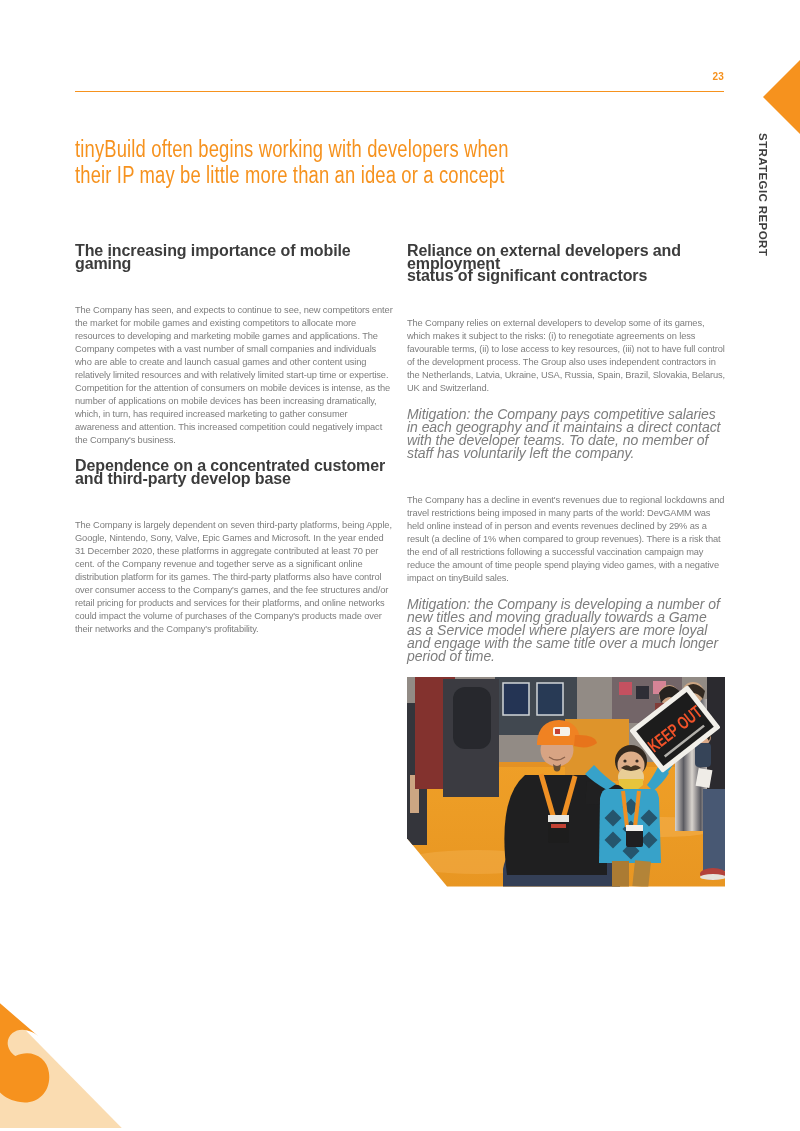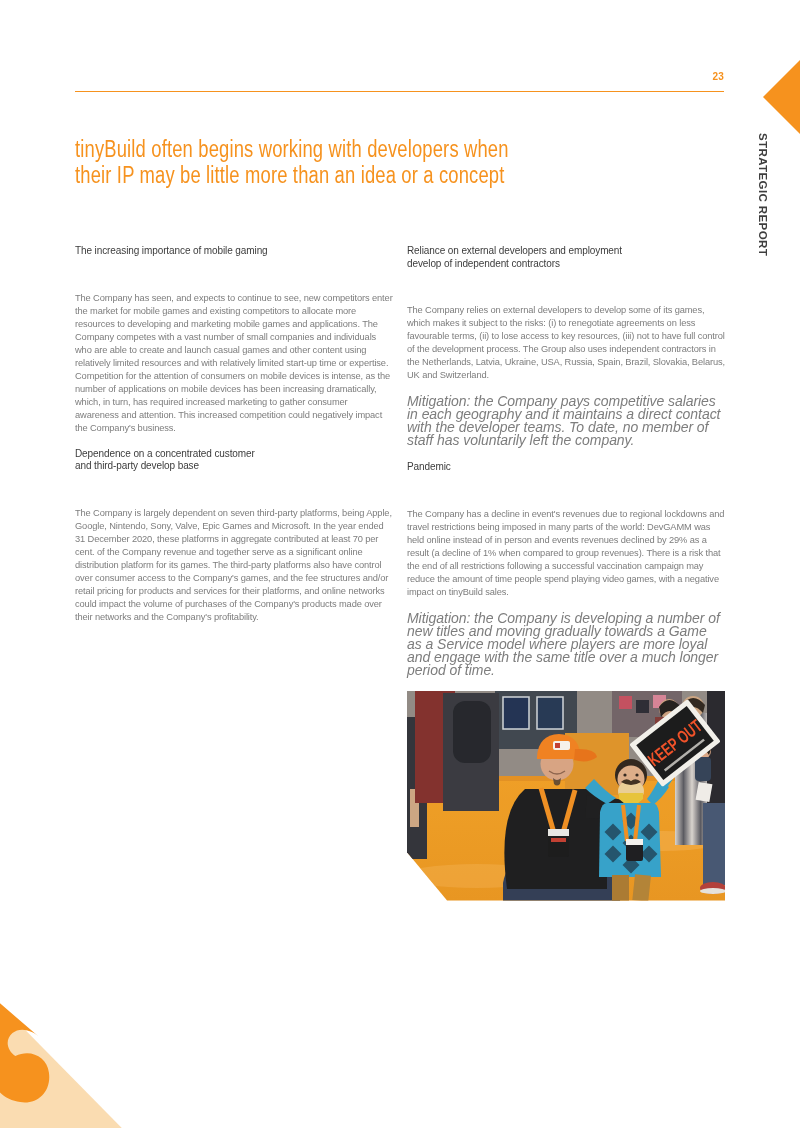--- a/index.html
+++ b/index.html
@@ -38,21 +38,21 @@
     font-size: 23px; line-height: 25.5px; font-weight: 400;
     letter-spacing: 0.2px;
     white-space: nowrap;
   }
   
   .col { position: absolute; top: 245px; width: 318px; }
   .col-left  { left: 75px; }
   .col-right { left: 407px; }
   .risk-section + .risk-section { margin-top: 7px; }
   .sec-heading {
-    font-size: 10px; line-height: 12.5px; font-weight: 400;
+    font-size: 16px; line-height: 12.5px; font-weight: 700;
     color: #3C3C3C; margin-bottom: 1px;
     white-space: pre-line; letter-spacing: -0.1px;
   }
   .sec-body {
     font-size: 9.3px; line-height: 13px; color: #7D7D7D;
     letter-spacing: -0.12px; margin-bottom: 13px; margin-top: 34px;
   }
   .mitigation {
     font-size: 14px; line-height: 13px; color: #7D7D7D;
     font-style: italic; letter-spacing: -0.05px; margin-bottom: 14px;
@@ -92,26 +92,25 @@
     <section class="risk-section">
       <h3 class="sec-heading">Dependence on a concentrated customer
 and third-party develop base</h3>
       <p class="sec-body">The Company is largely dependent on seven third-party platforms, being Apple, Google, Nintendo, Sony, Valve, Epic Games and Microsoft. In the year ended 31 December 2020, these platforms in aggregate contributed at least 70 per cent. of the Company revenue and together serve as a significant online distribution platform for its games. The third-party platforms also have control over consumer access to the Company's games, and the fee structures and/or retail pricing for products and services for their platforms, and online networks could impact the volume of purchases of the Company's products made over their networks and the Company's profitability.</p>
     </section>
   </div>
 
   <div class="col col-right">
     <section class="risk-section">
       <h3 class="sec-heading">Reliance on external developers and employment
-develop of independent contractors</h3>
+status of significant contractors</h3>
       <p class="sec-body">The Company relies on external developers to develop some of its games, which makes it subject to the risks: (i) to renegotiate agreements on less favourable terms, (ii) to lose access to key resources, (iii) not to have full control of the development process. The Group also uses independent contractors in the Netherlands, Latvia, Ukraine, USA, Russia, Spain, Brazil, Slovakia, Belarus, UK and Switzerland.</p>
       <p class="mitigation">Mitigation: the Company pays competitive salaries in each geography and it maintains a direct contact with the developer teams. To date, no member of staff has voluntarily left the company.</p>
     </section>
     <section class="risk-section">
-      <h3 class="sec-heading">Pandemic</h3>
       <p class="sec-body">The Company has a decline in event's revenues due to regional lockdowns and travel restrictions being imposed in many parts of the world: DevGAMM was held online instead of in person and events revenues declined by 29% as a result (a decline of 1% when compared to group revenues). There is a risk that the end of all restrictions following a successful vaccination campaign may reduce the amount of time people spend playing video games, with a negative impact on tinyBuild sales.</p>
       <p class="mitigation">Mitigation: the Company is developing a number of new titles and moving gradually towards a Game as a Service model where players are more loyal and engage with the same title over a much longer period of time.</p>
     </section>
 
     <div class="photo-wrap">
       <svg width="318" height="210" viewBox="0 0 318 210">
         <defs>
           <linearGradient id="floorG" x1="0" y1="0" x2="0" y2="1">
             <stop offset="0" stop-color="#EF9C1F"></stop>
             <stop offset="1" stop-color="#E8921A"></stop>

